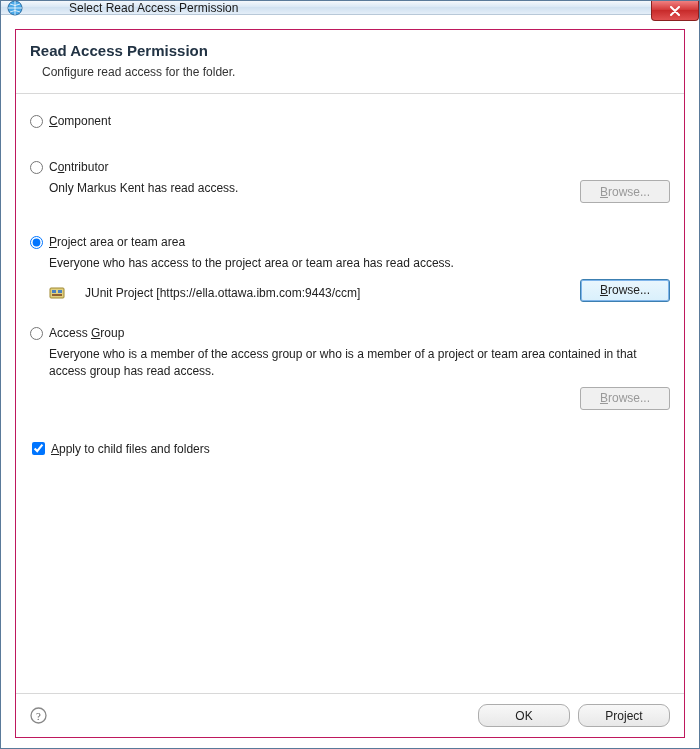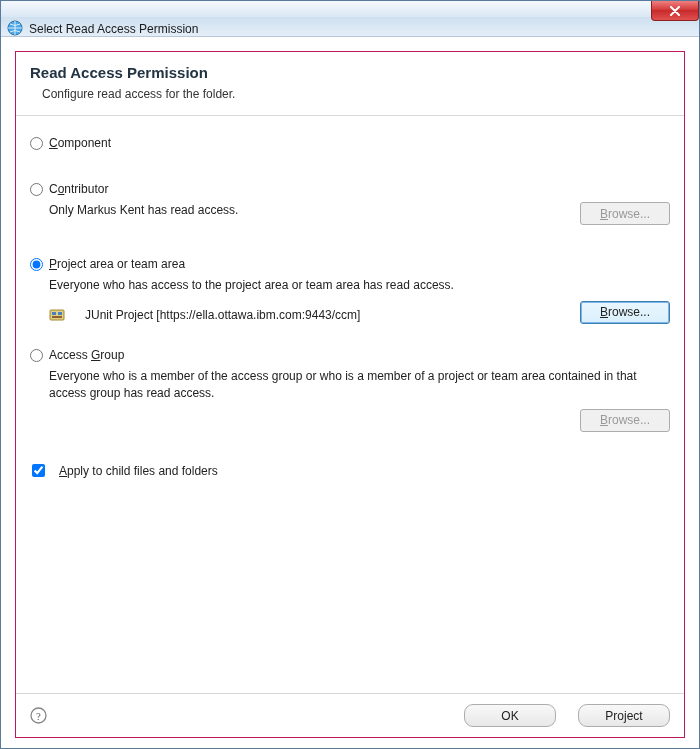--- a/index.html
+++ b/index.html
@@ -15,27 +15,28 @@
     .window {
       position: absolute;
       top: 0; left: 0;
       width: 700px; height: 749px;
       border: 1px solid #5a7a9a;
       background: #fff;
       display: flex;
       flex-direction: column;
     }
     .titlebar {
-      height: 36px;
+      height: 14px;
       background: linear-gradient(to bottom, #f4f8fc 0%, #dae8f5 45%, #cfe0f0 46%, #e4eef8 100%);
       border-bottom: 1px solid #b8c8d8;
       display: flex;
-      align-items: flex-end;
+      align-items: center;
       padding: 0 0 0 6px;
       position: relative;
+      gap: 40px;
     }
     .titlebar-icon {
       width: 16px; height: 16px;
       margin-right: 6px;
     }
     .titlebar-title {
       font-size: 12px;
       color: #1a1a1a;
     }
     .close-btn {
@@ -135,21 +136,20 @@
     .btn {
       min-width: 90px;
       height: 23px;
       border: 1px solid #adadad;
       background: linear-gradient(to bottom, #f8f8f8, #e8e8e8);
       font-size: 12px;
       color: #222;
       cursor: pointer;
       border-radius: 3px;
       padding: 0 12px;
-      margin-left: 14px;
     }
     .btn:disabled {
       color: #999;
       background: #f0f0f0;
       cursor: default;
     }
     .btn.focused {
       border: 1px solid #3c7fb1;
       box-shadow: 0 0 0 1px #7eb4ea inset;
       background: linear-gradient(to bottom, #eaf6fd, #d9f0fc);
@@ -159,21 +159,21 @@
       justify-content: flex-end;
       align-items: center;
       gap: 10px;
     }
     .spacer-row .option-block-content {
       flex: 1;
     }
     .checkbox-row {
       display: flex;
       align-items: center;
-      gap: 14px;
+      gap: 6px;
       padding-left: 2px;
       margin-top: 4px;
     }
     .checkbox-row input[type=checkbox] {
       width: 13px; height: 13px;
     }
     .footer {
       border-top: 1px solid #d8d8d8;
       padding: 10px 14px;
       display: flex;

